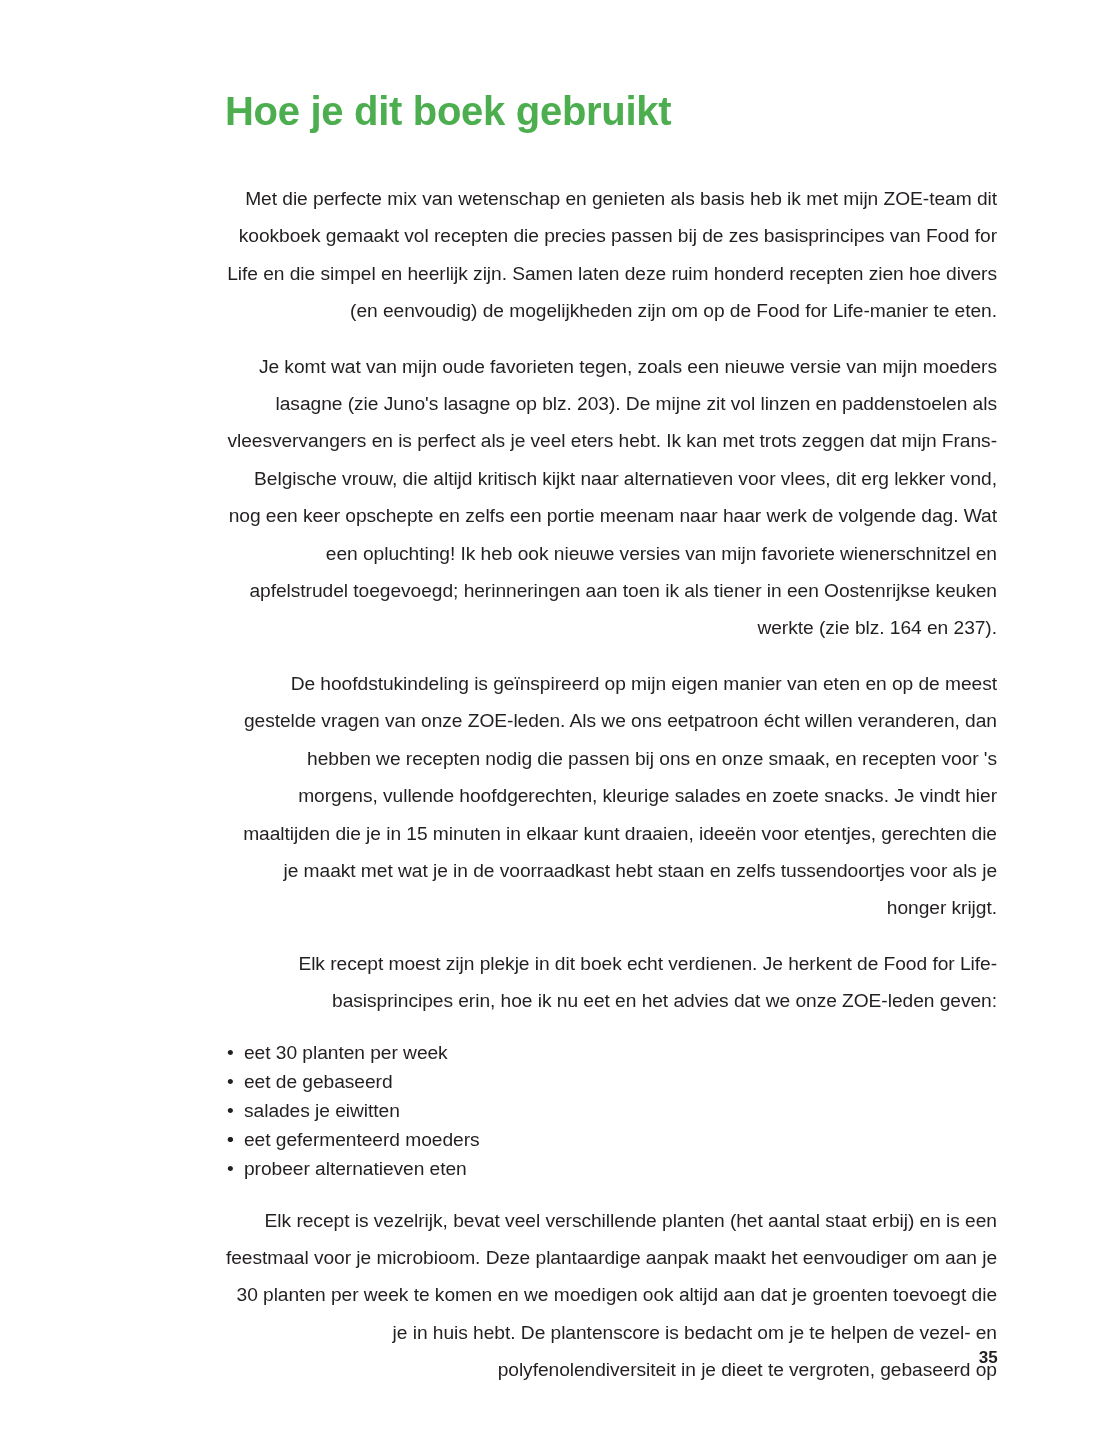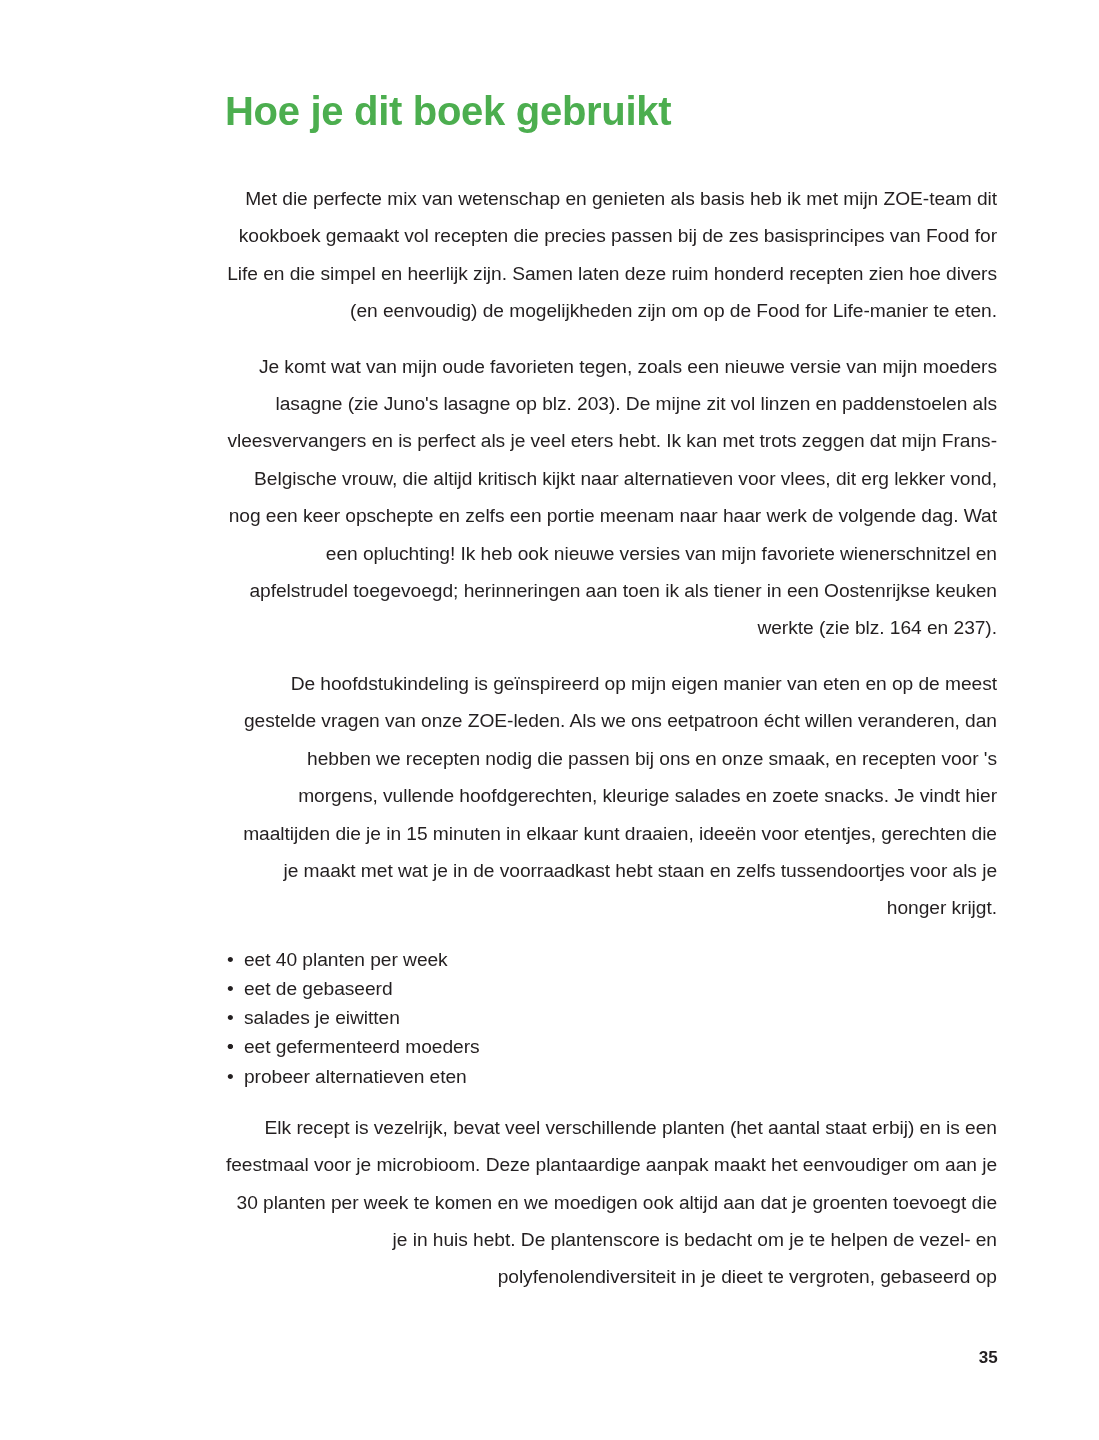--- a/index.html
+++ b/index.html
@@ -90,25 +90,26 @@
   <div class="content">
 
     <h1 class="page-title">Hoe je dit boek gebruikt</h1>
 
     <p class="body-copy">Met die perfecte mix van wetenschap en genieten als basis heb ik met mijn ZOE-team dit kookboek gemaakt vol recepten die precies passen bij de zes basisprincipes van Food for Life en die simpel en heerlijk zijn. Samen laten deze ruim honderd recepten zien hoe divers (en eenvoudig) de mogelijkheden zijn om op de Food for Life-manier te eten.</p>
 
     <p class="body-copy">Je komt wat van mijn oude favorieten tegen, zoals een nieuwe versie van mijn moeders lasagne (zie Juno's lasagne op blz. 203). De mijne zit vol linzen en paddenstoelen als vleesvervangers en is perfect als je veel eters hebt. Ik kan met trots zeggen dat mijn Frans-Belgische vrouw, die altijd kritisch kijkt naar alternatieven voor vlees, dit erg lekker vond, nog een keer opschepte en zelfs een portie meenam naar haar werk de volgende dag. Wat een opluchting! Ik heb ook nieuwe versies van mijn favoriete wienerschnitzel en apfelstrudel toegevoegd; herinneringen aan toen ik als tiener in een Oostenrijkse keuken werkte (zie blz. 164 en 237).</p>
 
     <p class="body-copy">De hoofdstukindeling is geïnspireerd op mijn eigen manier van eten en op de meest gestelde vragen van onze ZOE-leden. Als we ons eetpatroon écht willen veranderen, dan hebben we recepten nodig die passen bij ons en onze smaak, en recepten voor 's morgens, vullende hoofdgerechten, kleurige salades en zoete snacks. Je vindt hier maaltijden die je in 15 minuten in elkaar kunt draaien, ideeën voor etentjes, gerechten die je maakt met wat je in de voorraadkast hebt staan en zelfs tussendoortjes voor als je honger krijgt.</p>
 
+    <p class="body-copy">Elk recept moest zijn plekje in dit boek echt verdienen. Je herkent de Food for Life-basisprincipes erin, hoe ik nu eet en het advies dat we onze ZOE-leden geven:</p>
 
     <ul class="bullet-list">
       <li class="bullet-item">
         <span class="bullet-dot">•</span>
-        <span>eet 40 planten per week</span>
+        <span>eet 30 planten per week</span>
       </li>
       <li class="bullet-item">
         <span class="bullet-dot">•</span>
         <span>eet de gebaseerd</span>
       </li>
       <li class="bullet-item">
         <span class="bullet-dot">•</span>
         <span>salades je eiwitten</span>
       </li>
       <li class="bullet-item">

